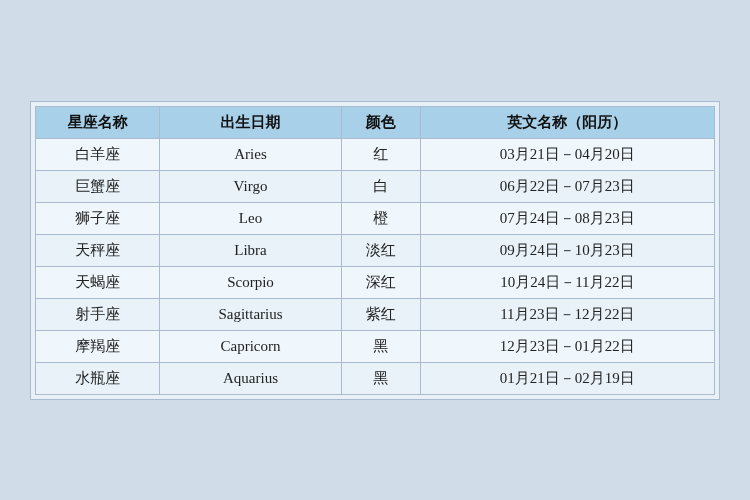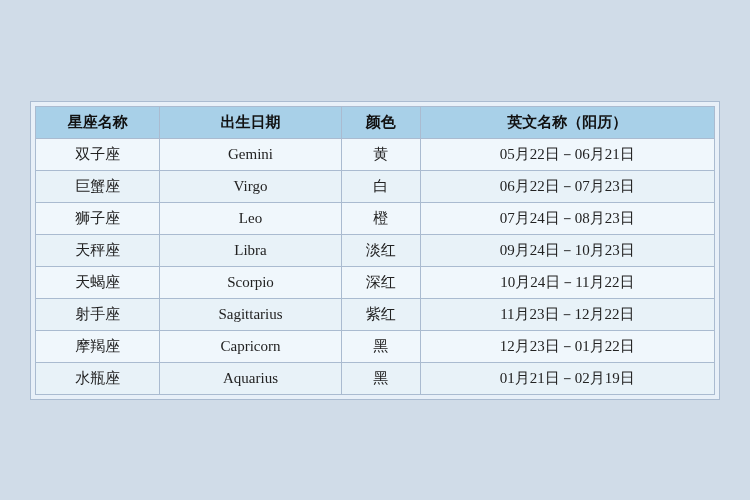--- a/index.html
+++ b/index.html
@@ -64,25 +64,25 @@
   <table>
     <thead>
       <tr>
         <th class="col-chinese">星座名称</th>
         <th class="col-english">出生日期</th>
         <th class="col-color">颜色</th>
         <th class="col-date">英文名称（阳历）</th>
       </tr>
     </thead>
     <tbody id="table-body">
-        <tr>
-          <td>双子座</td>
-          <td>Gemini</td>
-          <td>黄</td>
-          <td>05月22日－06月21日</td>
+    <tr>
+          <td>白羊座</td>
+          <td>Aries</td>
+          <td>红</td>
+          <td>03月21日－04月20日</td>
         </tr>
         <tr>
           <td>巨蟹座</td>
           <td>Virgo</td>
           <td>白</td>
           <td>06月22日－07月23日</td>
         </tr>
         <tr>
           <td>狮子座</td>
           <td>Leo</td>

